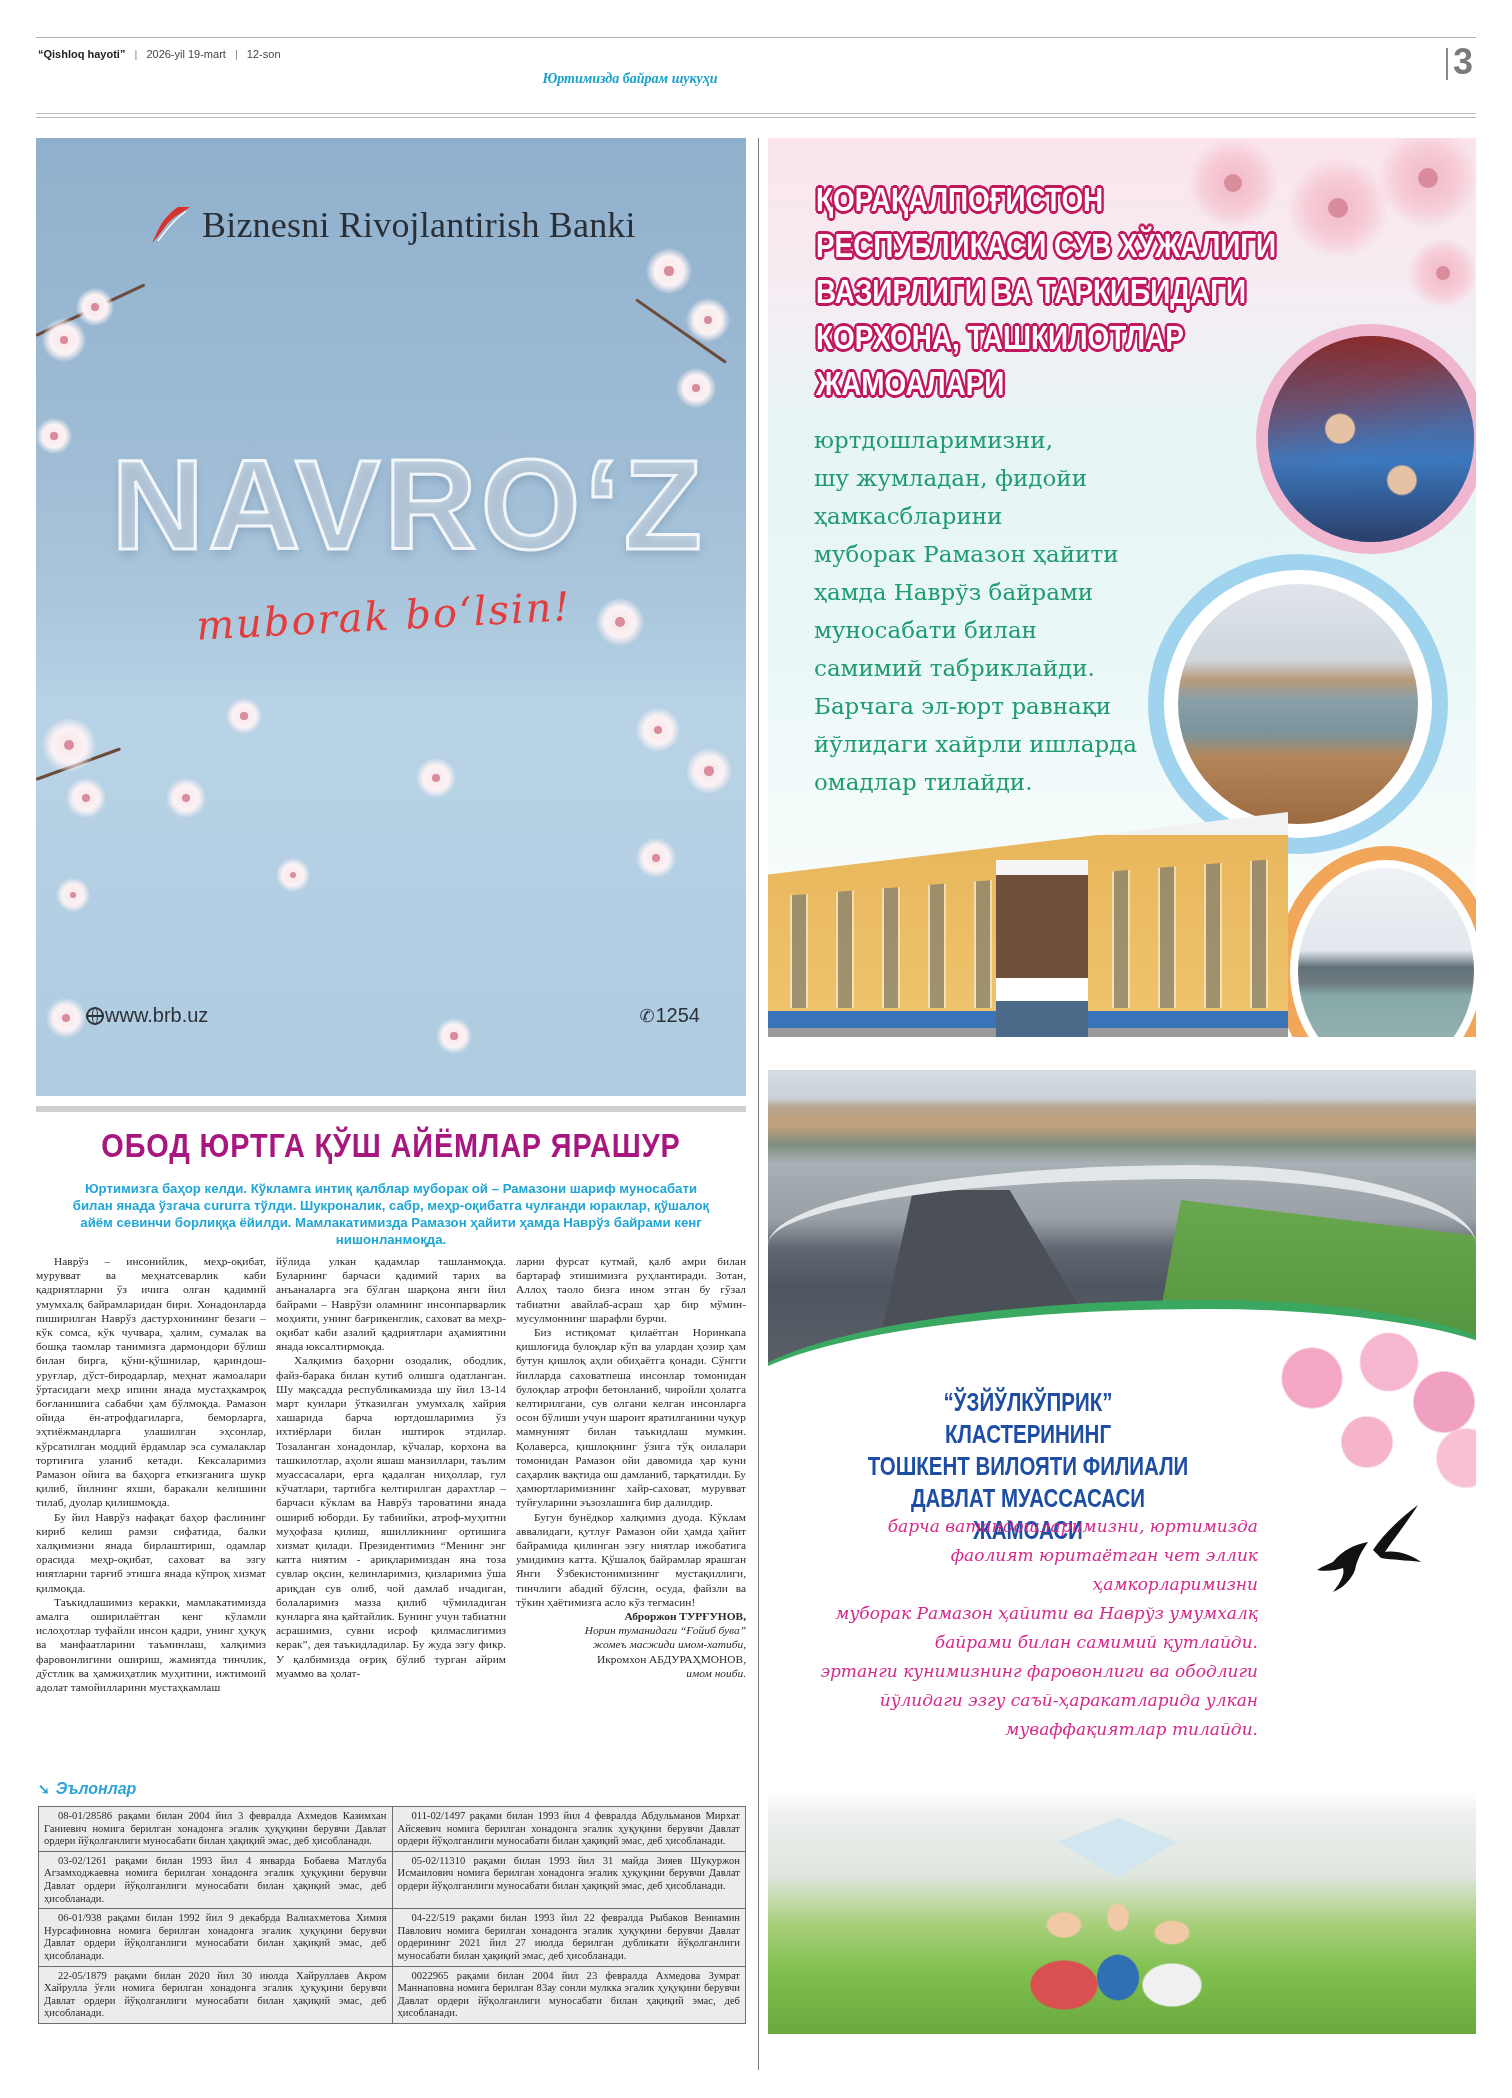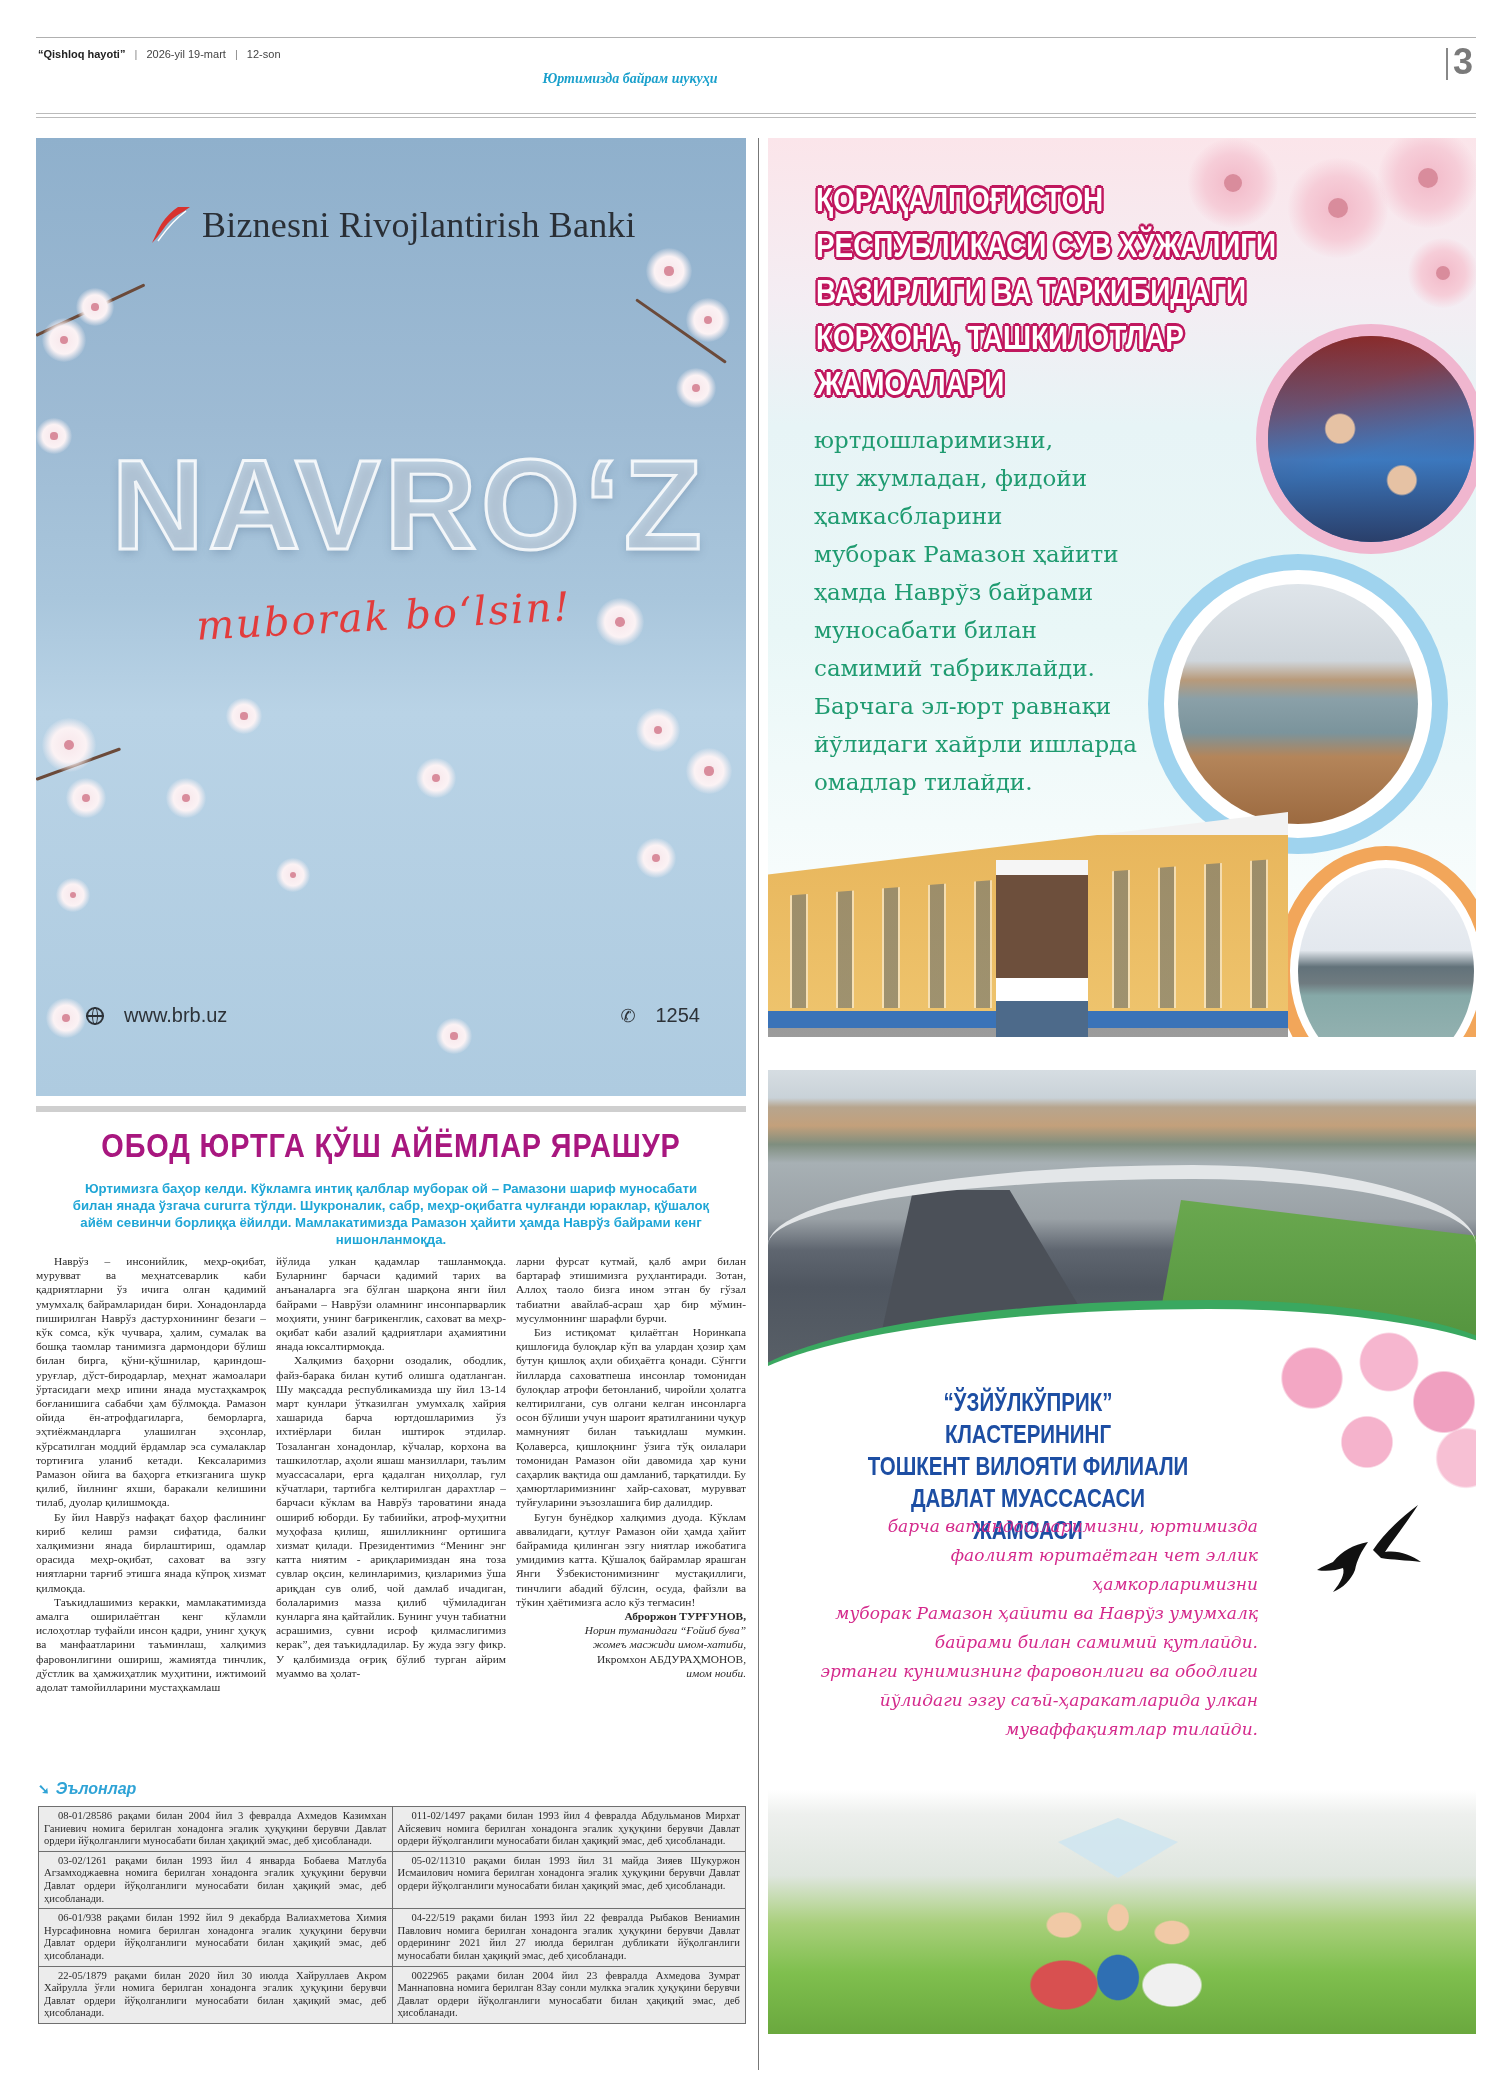--- a/index.html
+++ b/index.html
@@ -23,21 +23,21 @@
     background: linear-gradient(180deg, #8fb0cc 0%, #9ebbd4 30%, #a9c6dc 48%, #b9d3e6 60%, #aecbe0 100%); overflow: hidden; }
   .brb-logo { position: absolute; left: 112px; top: 66px; display: flex; align-items: center; gap: 10px; }
   .brb-logo-mark { width: 44px; height: 40px; position: relative; }
   .brb-logo-name { font-family: Liberation Serif, serif; font-size: 36px; color: #2a2f36; letter-spacing: 0.2px; }
   .navroz { position: absolute; left: 50px; top: 302px; width: 620px; text-align: right; font-family: "Liberation Sans", sans-serif; font-weight: bold; font-size: 128px; letter-spacing: 4px;
     color: rgba(255,255,255,0.35); -webkit-text-stroke: 3px rgba(255,255,255,0.85); text-shadow: 0 4px 10px rgba(80,110,140,0.35); line-height: 130px; }
   .mubarak { position: absolute; left: 160px; top: 455px; font-family: "DejaVu Serif", serif; font-style: italic; font-size: 40px; color: #e23c3c; letter-spacing: 2px; transform: rotate(-3deg); }
   .blossom { position: absolute; border-radius: 50%; background: radial-gradient(circle, #f7e6ea 0%, #fbf2f4 45%, rgba(255,255,255,0.0) 72%); }
   .blossom::after { content: ""; position: absolute; left: 40%; top: 40%; width: 20%; height: 20%; border-radius: 50%; background: #d98c9c; }
   .branch { position: absolute; height: 3px; background: #6b4a3a; transform-origin: left center; border-radius: 2px; }
-  .brb-foot { position: absolute; top: 866px; font-family: "Liberation Sans", sans-serif; font-size: 20px; color: #2d3238; display: flex; align-items: center; gap: 20px; }
+  .brb-foot { position: absolute; top: 866px; font-family: "Liberation Sans", sans-serif; font-size: 20px; color: #2d3238; display: flex; align-items: center; gap: 1px; }
   .brb-foot.left { left: 50px; }
   .brb-foot.right { right: 46px; }
   .icon-globe { width: 18px; height: 18px; border: 2px solid #2d3238; border-radius: 50%; position: relative; }
   .icon-globe::before { content: ""; position: absolute; left: 4px; top: -2px; width: 6px; height: 18px; border: 1.5px solid #2d3238; border-radius: 50%; box-sizing: border-box; }
   .icon-globe::after { content: ""; position: absolute; left: -2px; top: 6px; width: 18px; height: 2px; background: #2d3238; }
   .icon-phone { font-size: 18px; }
 
   
   .kk { position: absolute; left: 768px; top: 138px; width: 708px; height: 899px; overflow: hidden;
     background: linear-gradient(180deg, #fbe5ea 0%, #f4edf3 18%, #e7f4f6 32%, #e9f7f7 55%, #f1fafa 70%, #ffffff 100%); }

